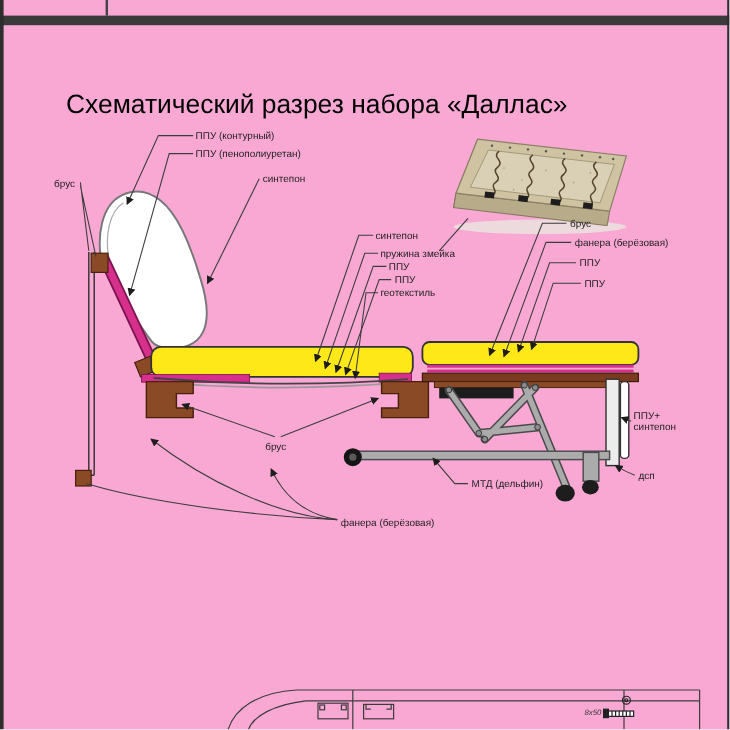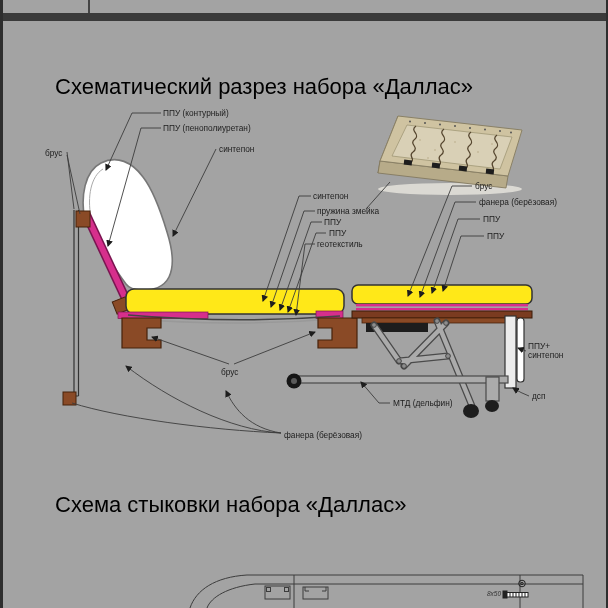--- a/index.html
+++ b/index.html
@@ -1,17 +1,17 @@
 <!DOCTYPE html>
 <html style="--foam-yellow: #FFE818; --magenta: #D62F8C; --magenta-dark: #7A1450; --wood-brown: #8A4A26; --wood-dark: #47220B; --plank-brown: #7A3B20; --metal-gray: #ABABAB; --metal-dark: #4A4A4A; --frame-tan: #CFC3A1; --frame-tan-light: #D9D0B6; --separator: #3A3A3A;"><head>
 <meta charset="utf-8">
 <style>
   html,body{margin:0;padding:0;background:#fff;}
   #screen{
-    position:relative;width:608px;height:608px;background:#a3a3a3;overflow:hidden;
+    position:relative;width:608px;height:608px;background:#f9a8d4;overflow:hidden;
     font-family:"Liberation Sans",sans-serif;
   }
   .edge{position:absolute;top:0;bottom:0;width:2.5px;background:#2e2e2e;}
   #edge-left{left:0;}
   #edge-right{right:0;}
   #prev-frag{position:absolute;left:88px;top:0;width:1.5px;height:13px;background:#444;}
   #sep-bar{position:absolute;left:0;top:13px;width:608px;height:8px;background:var(--separator,#3a3a3a);}
   .title{
     position:absolute;left:55px;color:#000;font-size:22px;white-space:nowrap;
     font-family:"Liberation Sans",sans-serif;
@@ -27,21 +27,20 @@
 <body>
 
 <div id="screen">
 
   <div id="prev-frag"></div>
   <div id="sep-bar"></div>
   <div class="edge" id="edge-left"></div>
   <div class="edge" id="edge-right"></div>
 
   <div class="title" id="title1">Схематический разрез набора «Даллас»</div>
-  <div class="title" id="title2">Схема стыковки набора «Даллас»</div>
 
   <svg width="608" height="608" viewBox="0 0 608 608">
     <defs>
       <marker id="arr" viewBox="0 0 10 10" refX="8.5" refY="5" markerWidth="7.5" markerHeight="7.5" orient="auto">
         <path d="M0,0 L10,5 L0,10 z" fill="#1d1d1d"></path>
       </marker>
     </defs>
 
     <g>
       <path d="M85,221 C80,196 85,171 101,163 C117,155 132,162 143,177 C153,190 161,212 167,232

